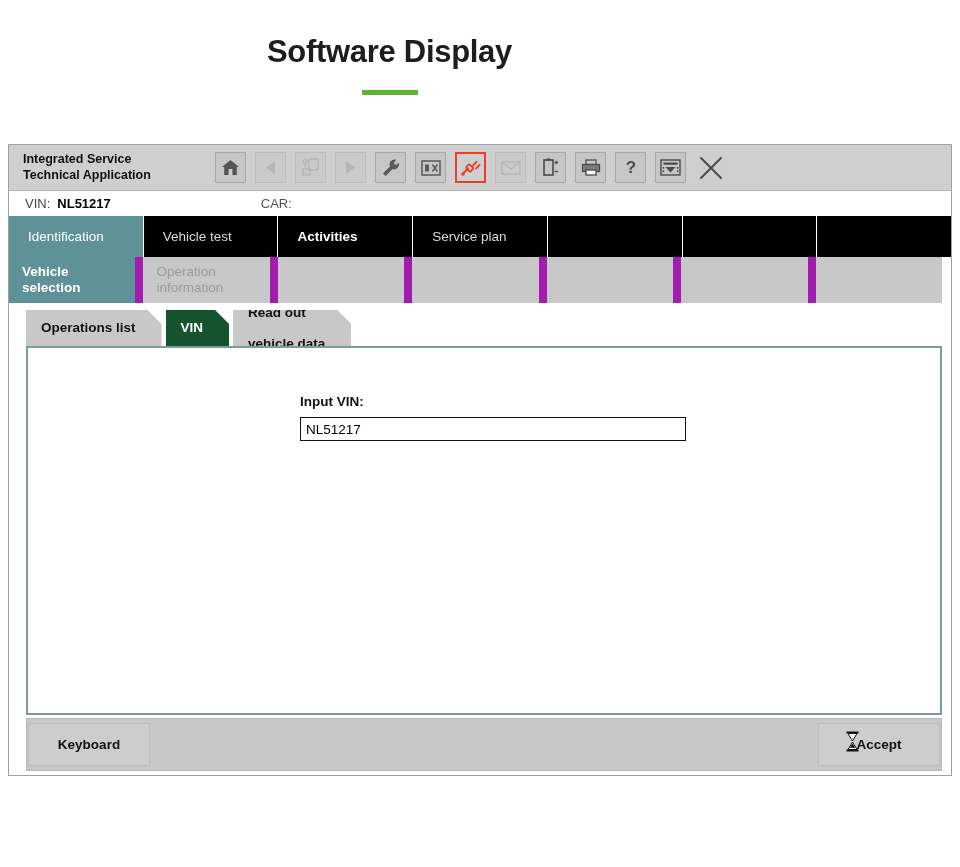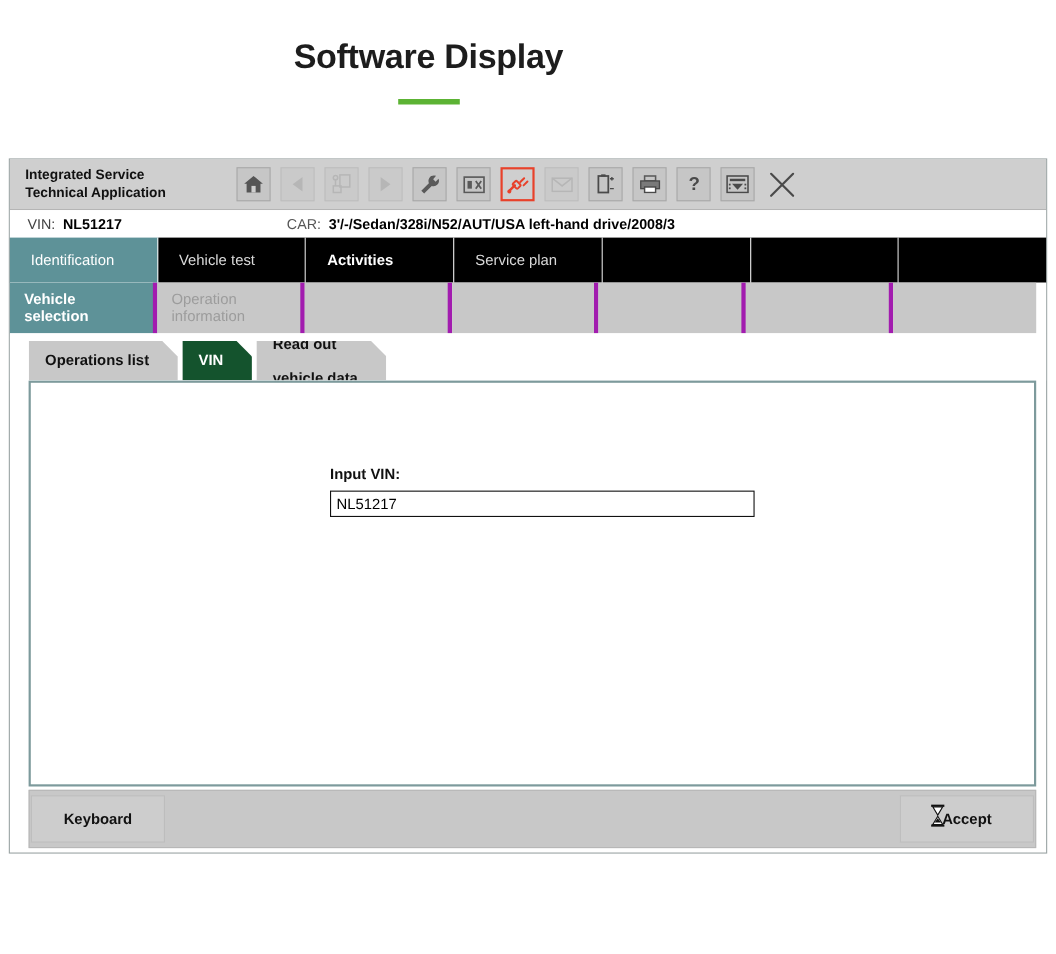--- a/index.html
+++ b/index.html
@@ -114,21 +114,21 @@
   #nav-level2 {
     height: 46px;
     display: flex;
     flex: 0 0 auto;
     background: #ffffff;
     padding-right: 9px;
   }
   .nav2-cell {
     flex: 1 1 0;
     background: #c8c8c8;
-    border-right: 4px solid #a21caf;
+    border-right: 8px solid #a21caf;
     display: flex; align-items: center;
     padding-left: 13px;
     font-size: 13.5px;
     color: #9c9c9c;
     line-height: 1.22;
   }
   .nav2-cell:last-child { border-right: none; }
   .nav2-cell.active { background: #5e9298; color: #ffffff; font-weight: bold; }
 
   
@@ -160,21 +160,21 @@
   #content-panel {
     flex: 1 1 auto;
     margin: 0 9px 0 17px;
     border: 2px solid #7d9a9c;
     background: #ffffff;
     position: relative;
     overflow: hidden;
   }
   #vin-form {
     position: absolute;
-    left: 272px; top: 75px;
+    left: 272px; top: 46px;
     width: 386px;
   }
   #vin-form-label {
     font-size: 13.5px;
     font-weight: bold;
     color: #111;
     margin-bottom: 8px;
   }
   #vin-input {
     width: 386px; height: 24px;
@@ -334,21 +334,20 @@
         </svg>
       </div>
 
     </div>
   </div>
 
   <div id="info-strip">
     <span id="vin-label">VIN:</span>
     <span id="vin-value">NL51217</span>
     <span id="car-label">CAR:</span>
-    <span id="car-value">3'/-/Sedan/328i/N52/AUT/USA left-hand drive/2008/3</span>
   </div>
 
   <div id="nav-level1">
     <div class="nav1-cell active">
       <span>Identification</span>
     </div>
     <div class="nav1-cell">
       <span>Vehicle test</span>
     </div>
     <div class="nav1-cell bright">

